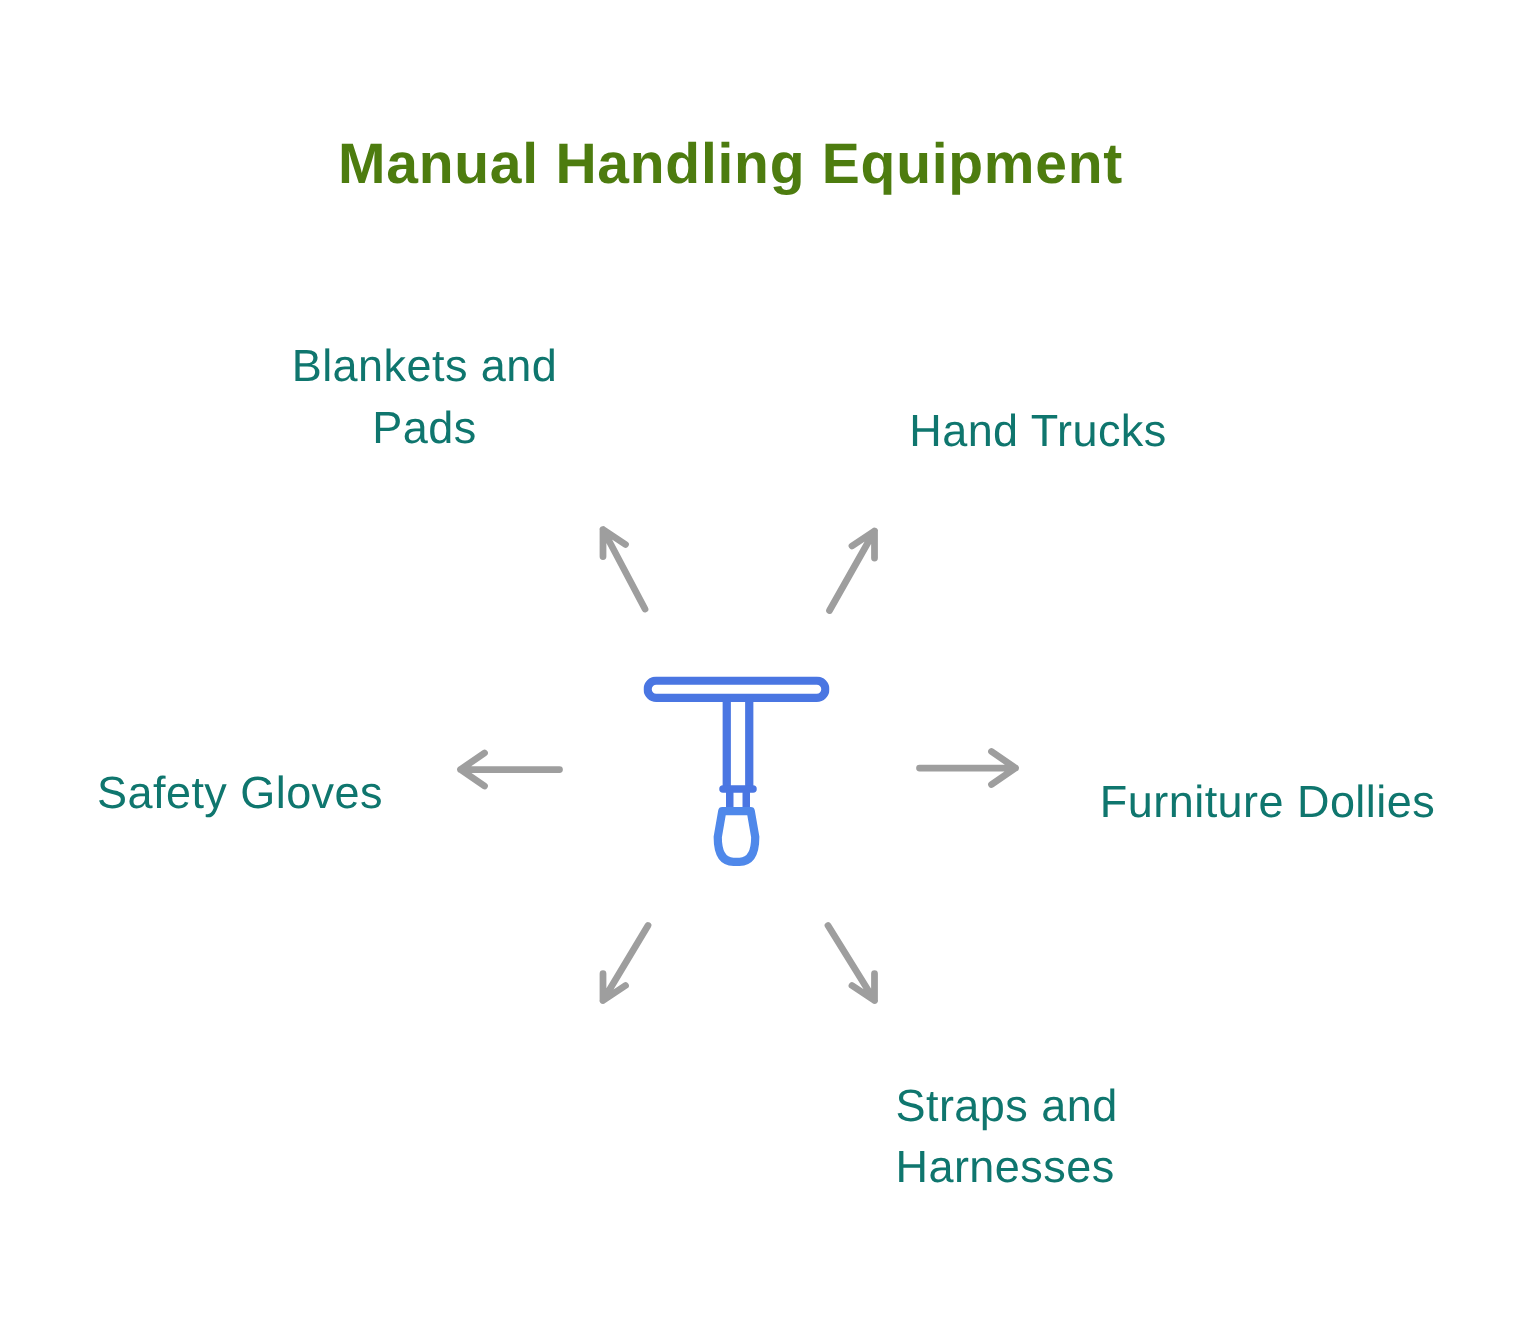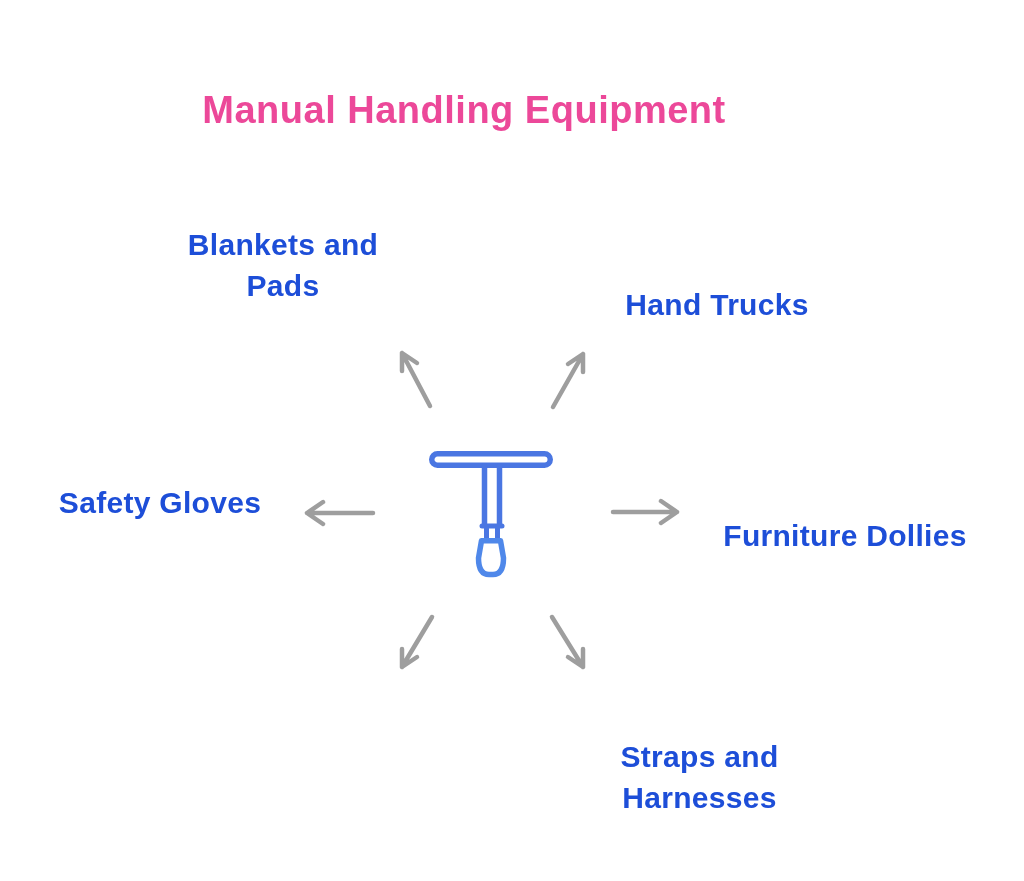--- a/index.html
+++ b/index.html
@@ -14,47 +14,47 @@
     overflow: hidden;
     font-family: "Liberation Sans", "DejaVu Sans", sans-serif;
   }
   .canvas {
     position: absolute;
     inset: 0;
     background: #ffffff;
   }
   .title {
     position: absolute;
-    left: 464px;
+    left: 487px;
     top: 89px;
     transform: translateX(-50%);
     font-size: 38px;
     font-weight: 700;
-    color: #ec4899;
+    color: #4d7c0f;
     white-space: nowrap;
     letter-spacing: 0.5px;
   }
   .spoke-label {
     position: absolute;
     font-size: 30px;
-    font-weight: 700;
-    color: #1d4ed8;
+    font-weight: 400;
+    color: #0f766e;
     line-height: 41px;
     letter-spacing: 0.3px;
   }
   .centered {
     transform: translate(-50%, -50%);
     text-align: center;
   }
   .label-top-left     { left: 283px; top: 265px; width: 230px; }
-  .label-top-right    { left: 692px; top: 304px; white-space: nowrap; margin-left: 25px; }
-  .label-left         { left: 160px; top: 502px; white-space: nowrap; }
+  .label-top-right    { left: 692px; top: 288px; white-space: nowrap; }
+  .label-left         { left: 160px; top: 529px; white-space: nowrap; }
   .label-right        { left: 845px; top: 513px; white-space: nowrap; margin-top: 22px; }
   .label-bottom-left  { left: 293px; top: 738px; white-space: nowrap; }
-  .label-bottom-right { left: 597px; top: 717px; width: 205px; text-align: center; margin-top: 19px; }
+  .label-bottom-right { left: 597px; top: 717px; width: 205px; text-align: left; }
   .arrow-layer {
     position: absolute;
     left: 0;
     top: 0;
     pointer-events: none;
   }
   .center-icon {
     position: absolute;
     left: 429px;
     top: 451px;

